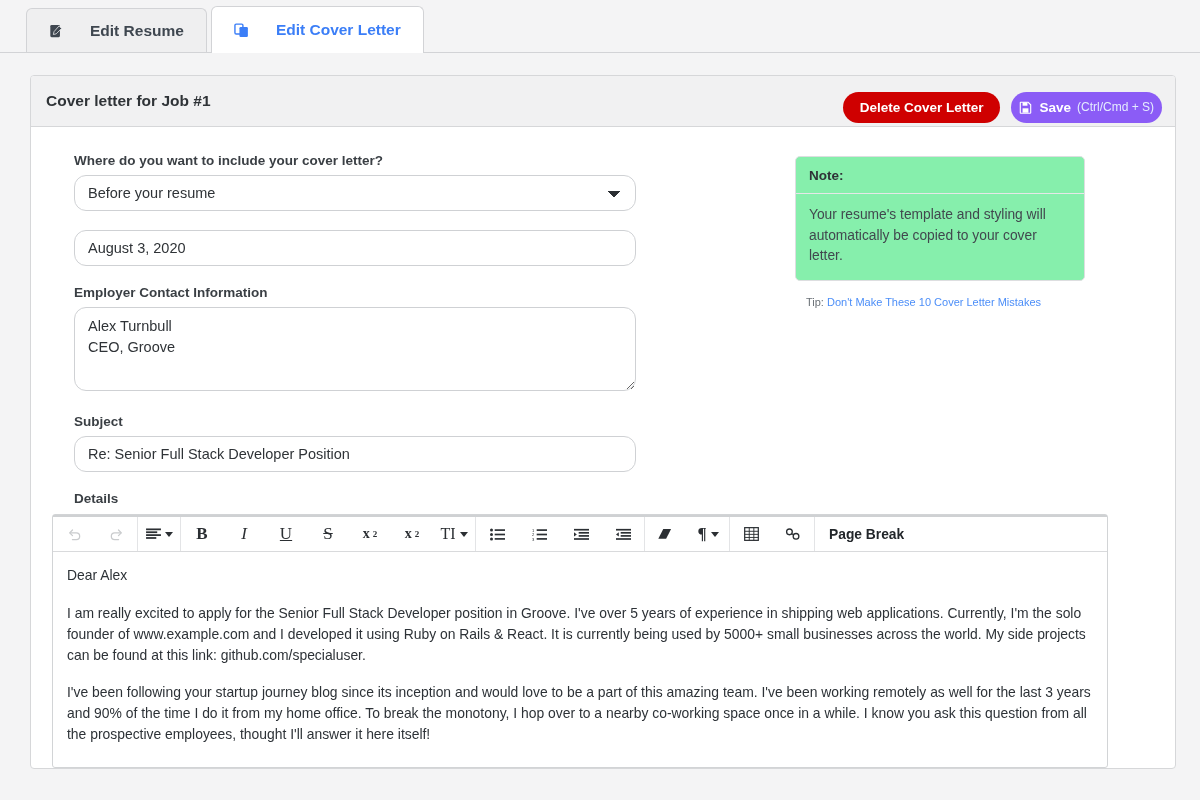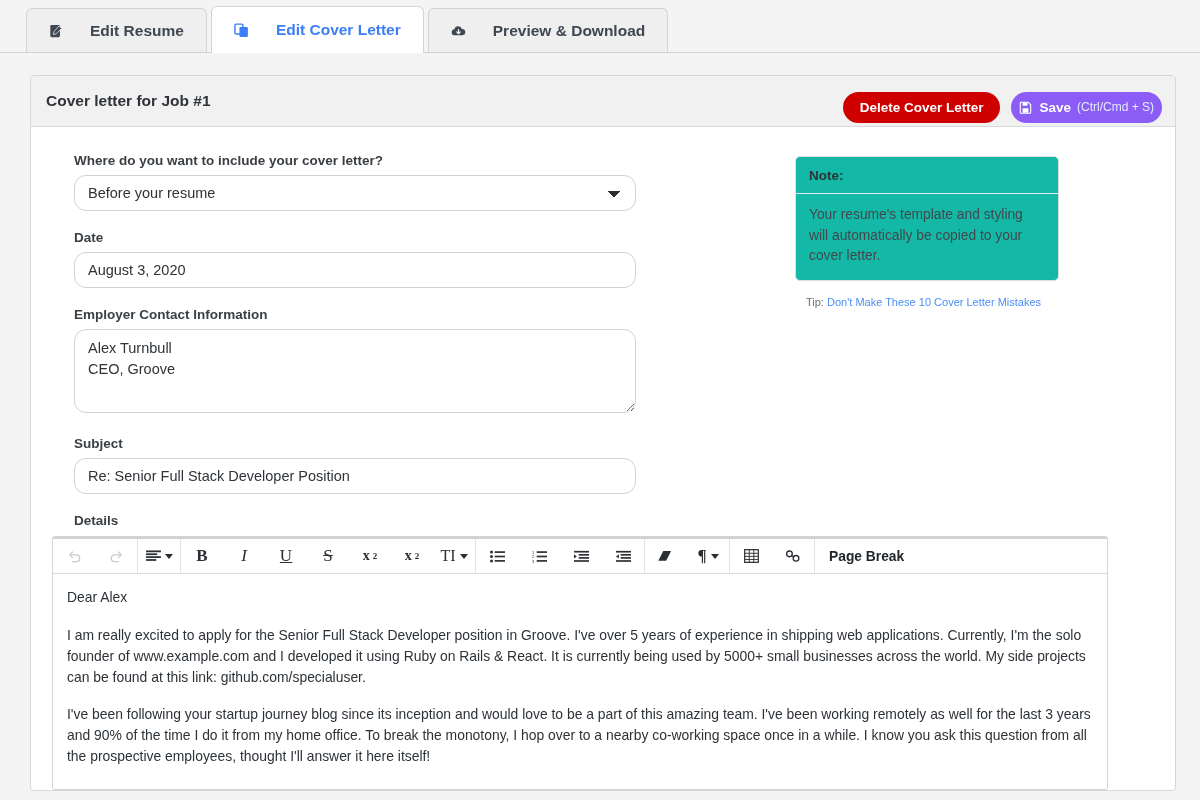--- a/index.html
+++ b/index.html
@@ -141,22 +141,22 @@
     height: 84px;
     line-height: 1.45;
     padding: 8px 13px;
     resize: vertical;
   }
 
   
   .note {
     border: 1px solid #dddee0;
     border-radius: 5px;
-    background: #14b8a6;
-    width: 264px;
+    background: #86efac;
+    width: 290px;
   }
   .note-head {
     font-size: 13.5px;
     font-weight: bold;
     color: #2f3337;
     padding: 11px 13px 10px 13px;
     border-bottom: 1px solid #e6e7e8;
   }
   .note-body {
     font-size: 13.8px;
@@ -246,29 +246,20 @@
   <div class="tab active">
     <span class="ticon">
       <svg width="15" height="15" viewBox="0 0 16 16">
         <rect x="1" y="1.2" width="8.5" height="10.5" rx="1.3" fill="none" stroke="#3b7ef7" stroke-width="1.5"></rect>
         <rect x="5.8" y="4.2" width="9" height="10.6" rx="1.3" fill="#3b7ef7"></rect>
       </svg>
     </span>
     <span>Edit Cover Letter</span>
   </div>
 
-  <div class="tab">
-    <span class="ticon">
-      <svg width="15" height="14" viewBox="0 0 18 14">
-        <path d="M4.4 12.2a3.7 3.7 0 0 1-.3-7.37A4.6 4.6 0 0 1 13 4.5a3.3 3.3 0 0 1 .6 7.6z" fill="#3f4750"></path>
-        <path d="M9 5.3v4.4M6.9 8.1 9 10.3l2.1-2.2" stroke="#ffffff" stroke-width="1.4" fill="none" stroke-linecap="round" stroke-linejoin="round"></path>
-      </svg>
-    </span>
-    <span>Preview &amp; Download</span>
-  </div>
 </div>
 
 <div class="card">
 
   <div class="card-header">
     <div class="card-title">Cover letter for Job #1</div>
     <div class="header-actions">
       <button class="btn btn-delete">Delete Cover Letter</button>
       <button class="btn btn-save">
         <span class="sicon">
@@ -290,21 +281,20 @@
 
       <div class="field-group">
         <div class="field-label">Where do you want to include your cover letter?</div>
         <select class="ctl">
           <option>Before your resume</option>
           <option>After your resume</option>
         </select>
       </div>
 
       <div class="field-group">
-        <div class="field-label">Date</div>
         <input class="ctl" type="text" value="August 3, 2020" style="">
       </div>
 
       <div class="field-group">
         <div class="field-label">Employer Contact Information</div>
         <textarea class="ctl" style="">Alex Turnbull
 CEO, Groove</textarea>
       </div>
 
       <div class="field-group">

